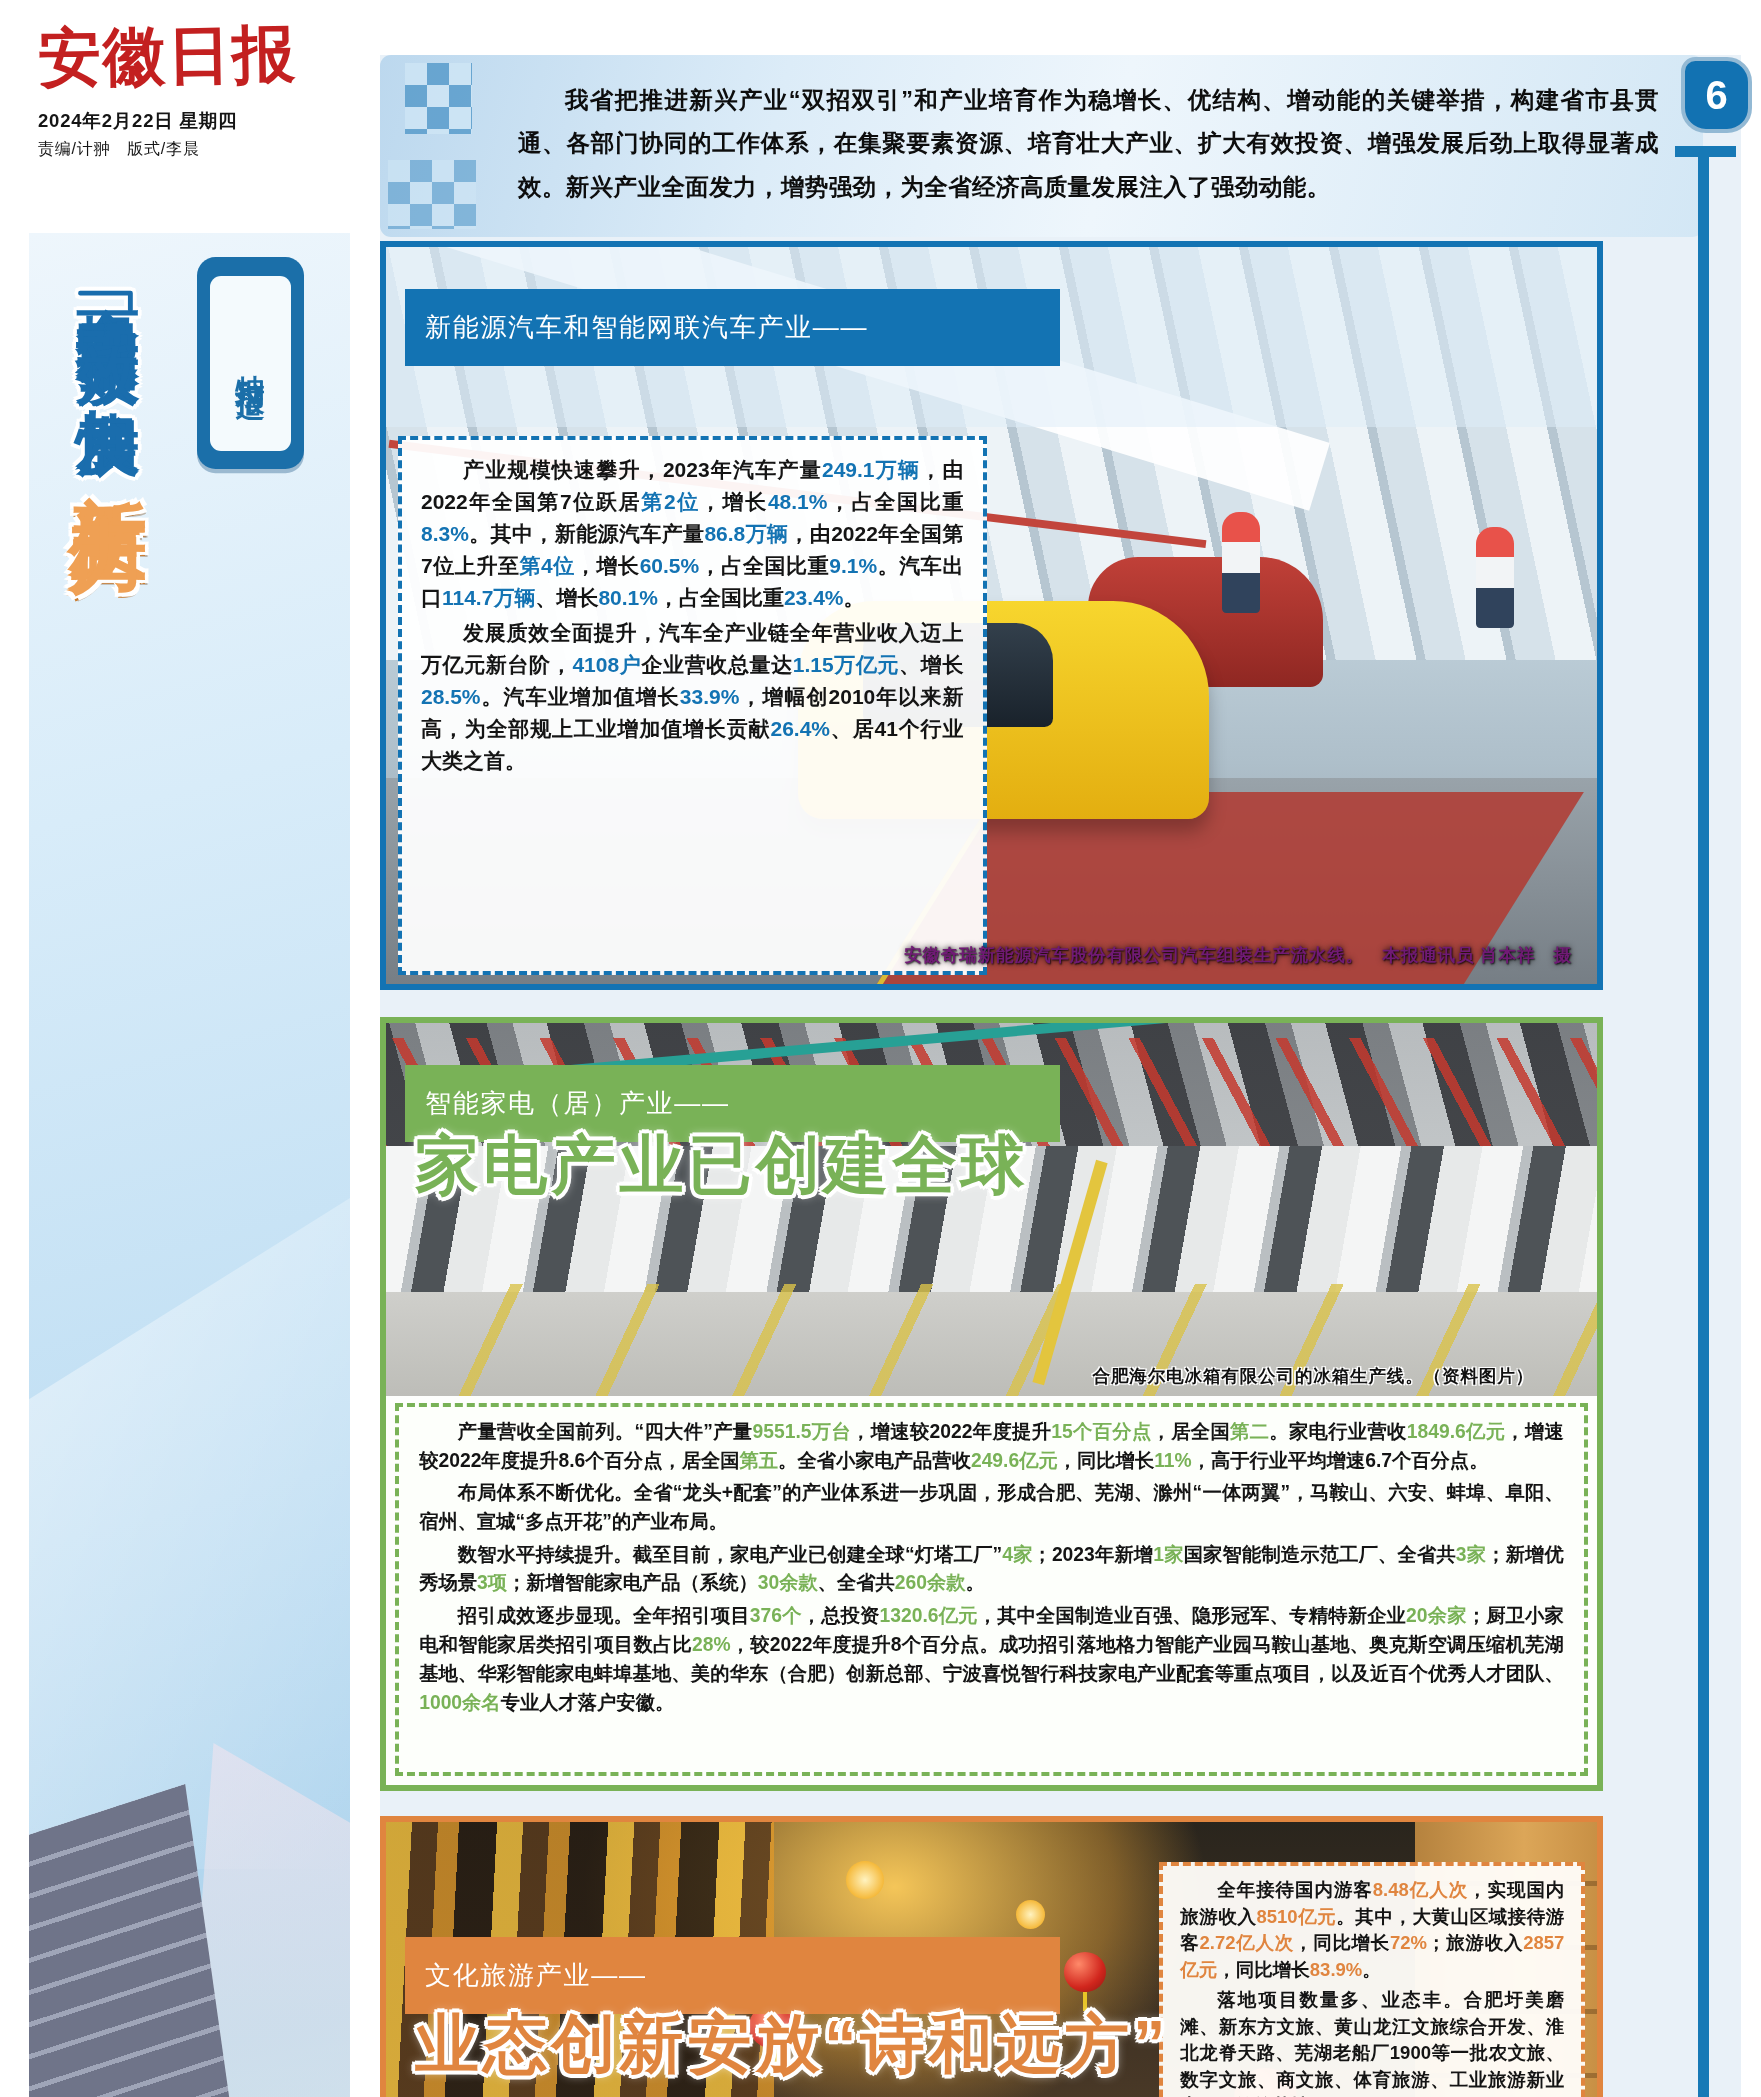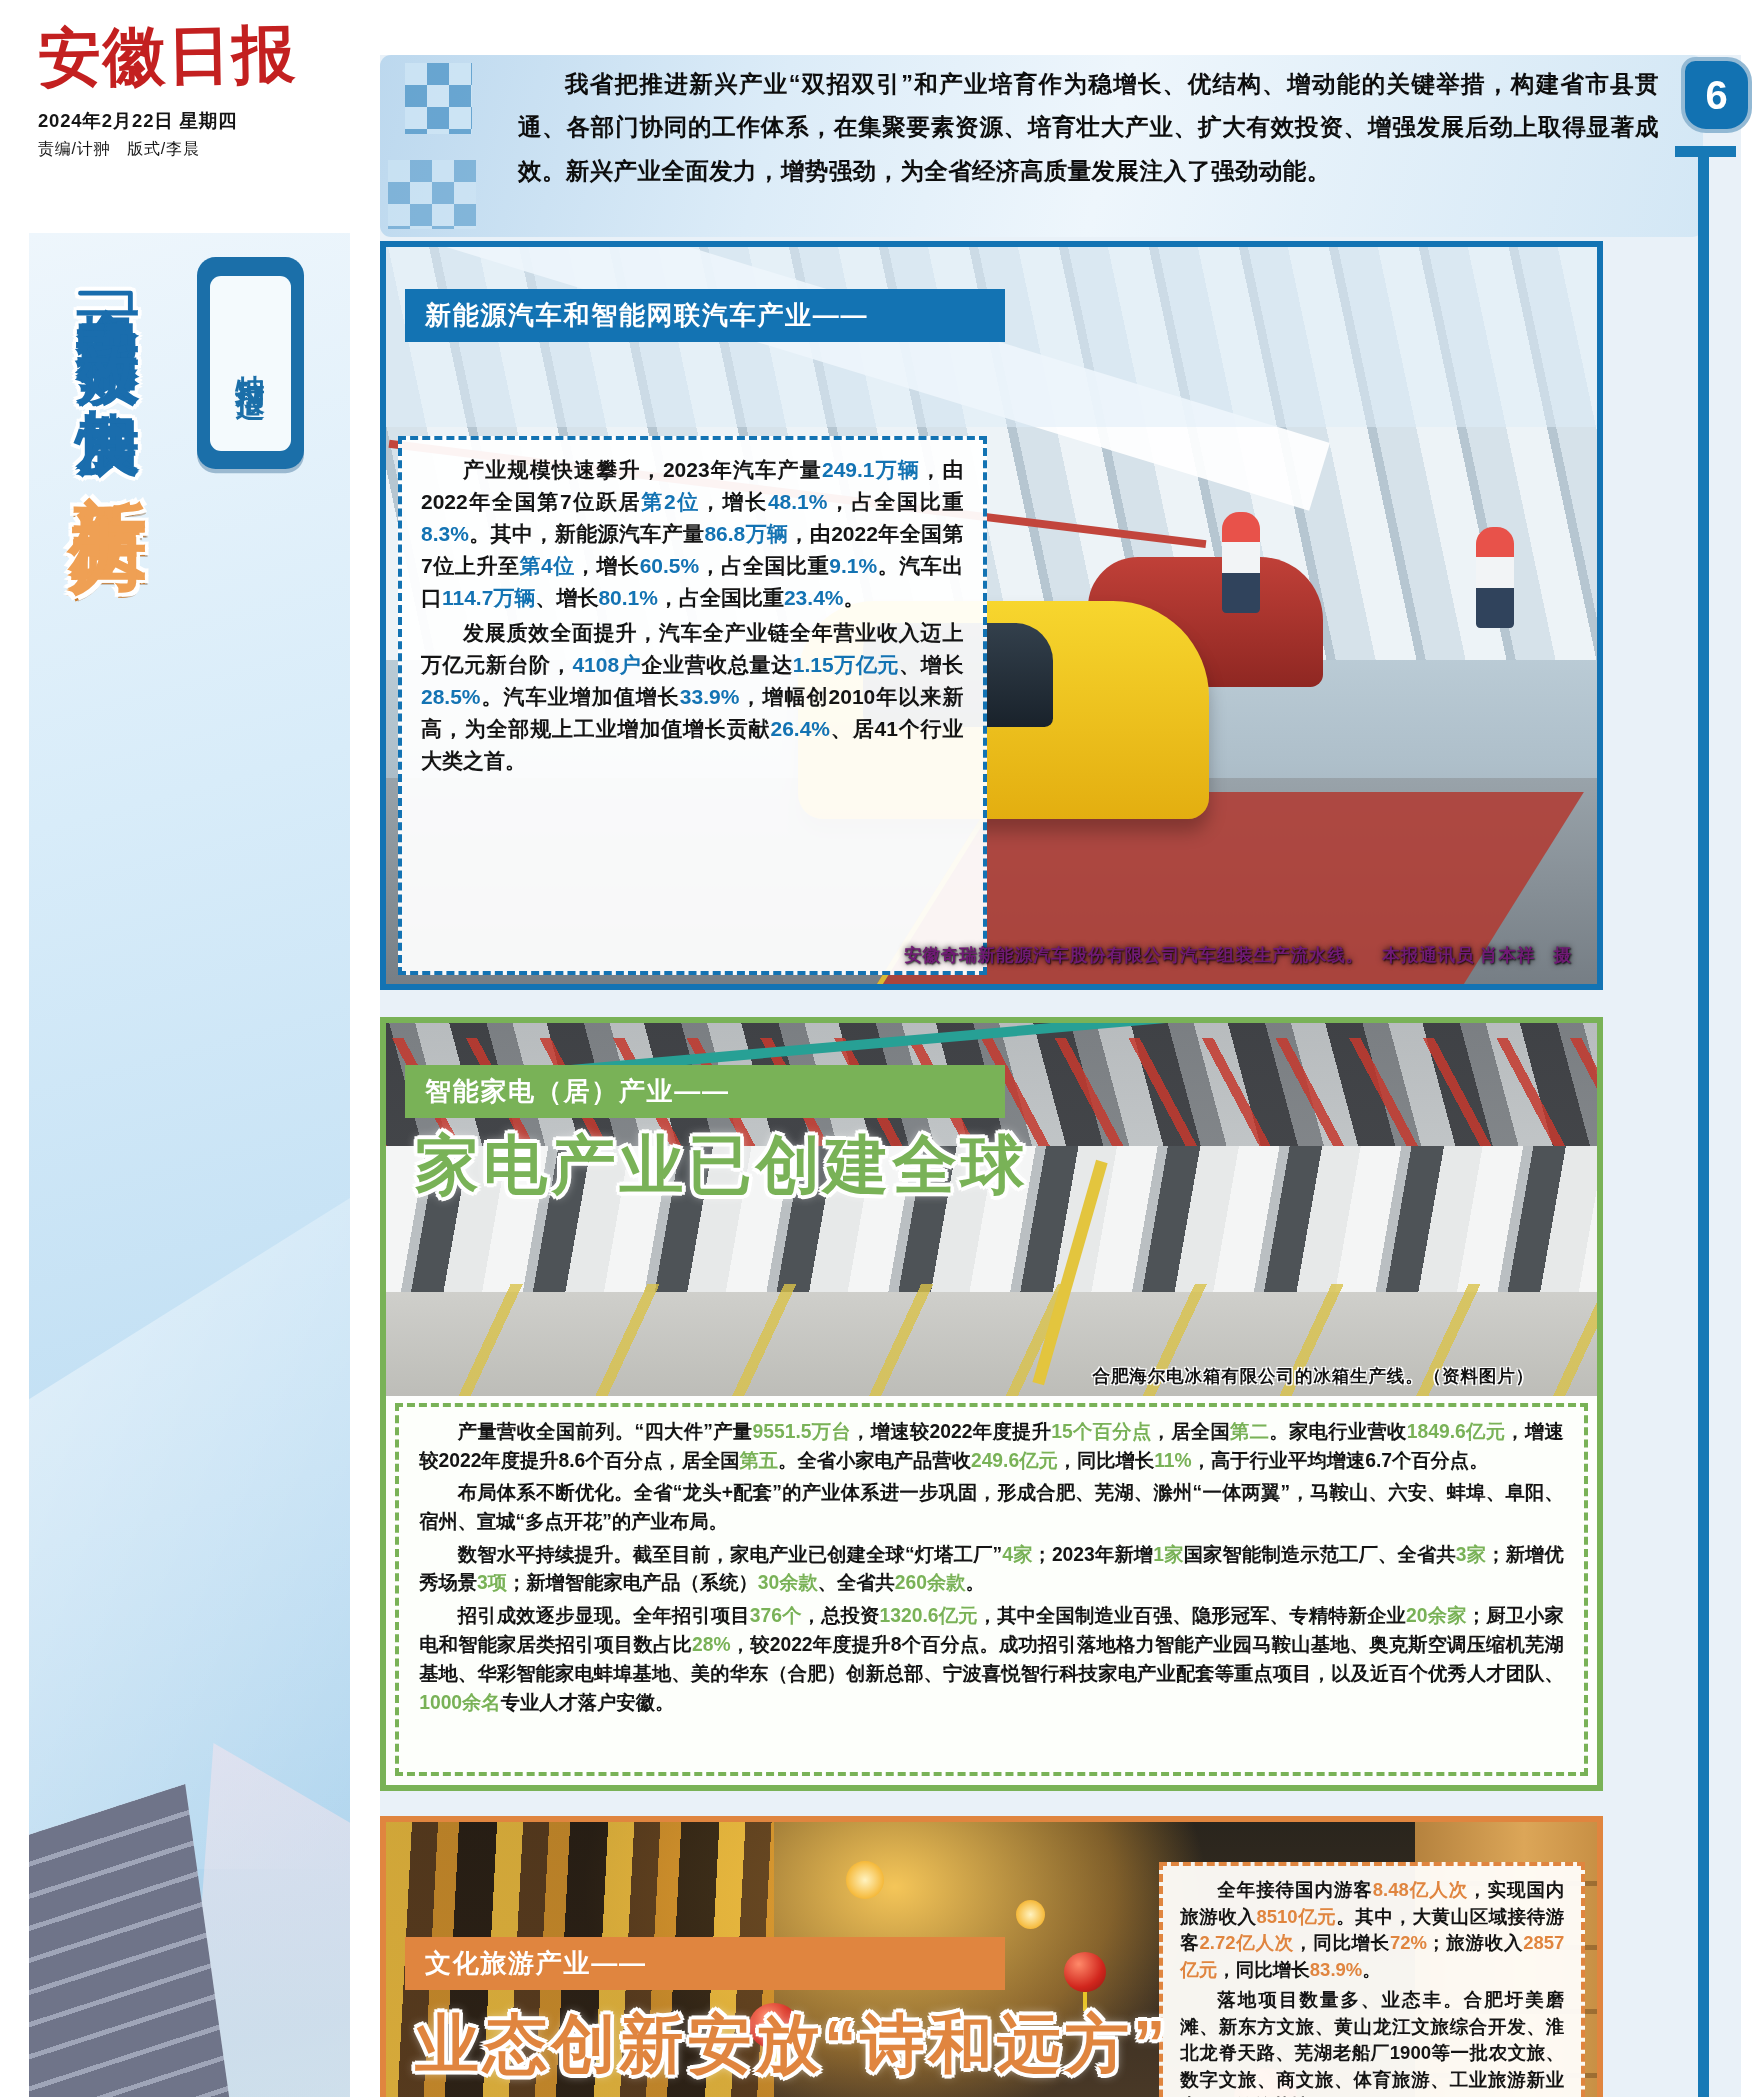--- a/index.html
+++ b/index.html
@@ -14,21 +14,21 @@
          color:#c32020;letter-spacing:1.7px;transform:rotate(-1deg);}
   .mh-date{margin-top:20px;font-size:18.5px;font-weight:700;color:#151515;letter-spacing:0.8px;}
   .mh-credits{margin-top:5.9px;font-size:16px;font-weight:400;color:#151515;letter-spacing:0.8px;}
 
   
   .banner{position:absolute;left:380px;top:55px;width:1323px;height:182px;border-radius:11px;
           background:linear-gradient(105deg,#bcd8ee 0%,#dcecf8 30%,#eef6fc 55%,#d3e7f5 100%);}
   .mosaic{position:absolute;background:repeating-conic-gradient(#4a93c6 0 25%,#cfe6f5 0 50%) 0 0/44px 44px;opacity:.75;}
   .mosaic-a{left:25px;top:7.6px;width:67px;height:71px;}
   .mosaic-b{left:8.4px;top:105px;width:88px;height:69px;opacity:.55;}
-  .intro{position:absolute;left:138px;top:8px;width:1519px;font-size:23.5px;line-height:1.85;
+  .intro{position:absolute;left:138px;top:24px;width:1519px;font-size:23.5px;line-height:1.85;
          font-weight:700;color:#0d0d0d;text-align:justify;text-indent:2em;letter-spacing:0.4px;}
   .intro{width:1141px;}
   .page-badge{position:absolute;left:1681px;top:57px;width:63px;height:68px;background:#1272b2;
               border:4.2px solid #93b9d4;border-radius:14.3px 25px 25px 25px;color:#fff;
               font-size:40px;font-weight:700;display:flex;align-items:center;justify-content:center;}
   .t-mark{position:absolute;left:1675px;top:146px;width:61px;height:11px;background:#1779b6;}
   .v-line{position:absolute;left:1698px;top:146px;width:11px;height:2349px;background:#1779b6;}
 
   
   .sidebar{position:absolute;left:29px;top:233px;width:321px;height:2305px;overflow:hidden;
@@ -52,22 +52,22 @@
      text-shadow:-2.9px -2.9px 0 #fff,2.9px -2.9px 0 #fff,-2.9px 2.9px 0 #fff,2.9px 2.9px 0 #fff,0 -3.8px 0 #fff,0 3.8px 0 #fff,-3.8px 0 0 #fff,3.8px 0 0 #fff;}
   .h-orange{font-size:79px;color:#efa054;letter-spacing:5.9px;margin-top:63px;
      text-shadow:-3.4px -3.4px 0 #fff,3.4px -3.4px 0 #fff,-3.4px 3.4px 0 #fff,3.4px 3.4px 0 #fff,0 4.2px 0 #cb7f35,2.5px 5px 0 rgba(120,70,20,.35);}
   .hseg + .hseg{margin-top:59px;}
 
   
   .section{position:absolute;left:380px;width:1223px;border:6.7px solid var(--accent);box-sizing:border-box;overflow:hidden;}
   .sec1{--accent:#1373b3;top:241px;height:749px;background:#cfdfe9;}
   .sec2{--accent:#79b257;top:1017px;height:774px;background:#fdfefc;}
   .sec3{--accent:#e0853f;top:1816px;height:688px;background:#3a2f23;border-bottom-width:34px;}
-  .kicker{position:absolute;left:19px;width:600px;background:var(--accent);color:#ffffff;
-          font-size:26px;font-weight:700;padding:9px 20px;box-sizing:border-box;letter-spacing:1.7px;z-index:6;}
+  .kicker{position:absolute;left:19px;width:655px;background:var(--accent);color:#ffffff;
+          font-size:26px;font-weight:400;padding:21px 20px;box-sizing:border-box;letter-spacing:1.7px;z-index:6;}
   .sec1 .kicker{top:42px}.sec2 .kicker{top:42px}.sec3 .kicker{top:115px}
   .big-title{position:absolute;left:29px;font-size:64px;font-weight:900;color:var(--accent);
              letter-spacing:4.2px;white-space:nowrap;z-index:6;line-height:1.1;
              text-shadow:-2.9px -2.9px 0 #fff,2.9px -2.9px 0 #fff,-2.9px 2.9px 0 #fff,2.9px 2.9px 0 #fff,0 -3.8px 0 #fff,0 3.8px 0 #fff,-3.8px 0 0 #fff,3.8px 0 0 #fff,0 0 11px rgba(255,255,255,.9);}
   .sec1 .big-title{top:92px}.sec2 .big-title{top:107px}.sec3 .big-title{top:187px}
   .panel{position:absolute;background:rgba(255,255,255,.94);border:4.2px dashed var(--accent);z-index:5;box-sizing:border-box;}
   .sec1 .panel{left:11.7px;top:189px;width:589px;bottom:9.2px;padding:14.3px 19.3px;}
   .sec2 .panel{left:9.2px;right:9.2px;top:380px;bottom:9.2px;padding:11px 20px;background:rgba(253,255,251,.97);}
   .sec3 .panel{right:11.7px;top:40px;width:426px;bottom:25px;padding:11px 17px;background:rgba(255,253,249,.96);}
   .panel p{margin:0 0 3.4px 0;font-weight:700;color:#141414;text-align:justify;text-indent:2em;}

